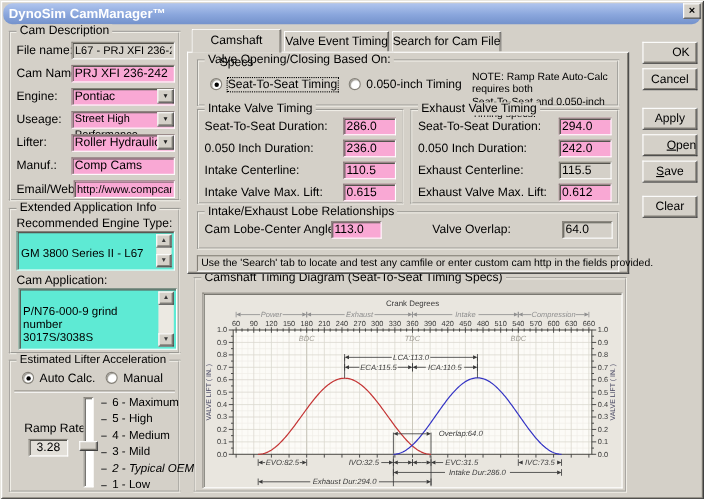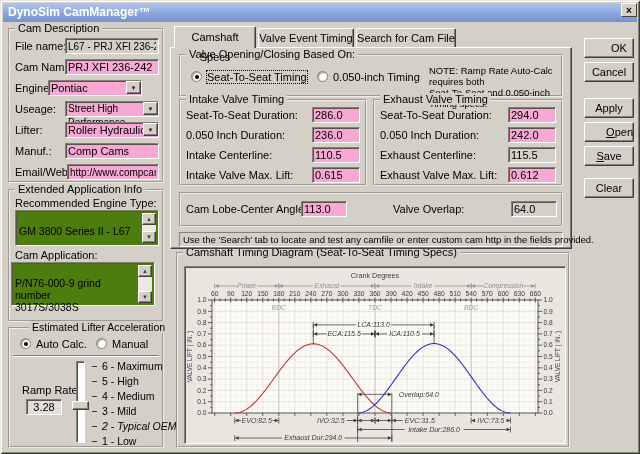--- a/index.html
+++ b/index.html
@@ -1,37 +1,37 @@
 <!DOCTYPE html>
 <html><head>
 <meta charset="utf-8">
 <style>
   html,body{margin:0;padding:0;background:#9c9a94;}
   *{box-sizing:border-box;font-family:"Liberation Sans",sans-serif;}
   #window{position:relative;width:640px;height:454px;background:#d4d0c8;overflow:hidden;
     box-shadow:inset 1px 1px 0 #e8e6e0,inset -1px -1px 0 #404040,inset 2px 2px 0 #fff,inset -2px -2px 0 #848078;}
   #titlebar{position:absolute;left:3px;top:3px;right:3px;height:19px;
     background:linear-gradient(to bottom,#b0c5ee 0%,#8aa6dc 55%,#7492cc 100%);
-    color:#fff;font-weight:bold;font-size:12px;line-height:19px;padding-left:5px;}
+    color:#fff;font-weight:bold;font-size:12px;line-height:19px;padding-left:5px;border-radius:8px;}
   #closebtn{position:absolute;right:3px;top:3px;width:16px;height:14px;background:#d4d0c8;
     font-size:10px;font-weight:bold;text-align:center;line-height:13px;color:#000;
     border-top:1px solid #fff;border-left:1px solid #fff;border-right:1px solid #404040;border-bottom:1px solid #404040;}
   .lbl{position:absolute;font-size:11px;color:#000;white-space:nowrap;}
   .grp{position:absolute;border:2px groove #efede6;}
   .cap{position:absolute;top:-8px;left:5px;background:#d4d0c8;padding:0 3px;font-size:11px;white-space:nowrap;}
   .inset{position:absolute;background:#f9a8d4;font-size:11px;padding:0 2px;color:#000;
     border-top:1px solid #848078;border-left:1px solid #848078;border-bottom:1px solid #fff;border-right:1px solid #fff;
     box-shadow:inset 1px 1px 0 #55544e;}
   input.inset{height:16px;line-height:14px;}
   .gray{background:#d4d0c8 !important;}
   .grayish{background:#e2dfd8 !important;}
   .ddbtn{position:absolute;width:15px;background:#d4d0c8;text-align:center;font-size:6px;line-height:13px;color:#202020;
     border-top:1px solid #fff;border-left:1px solid #fff;border-right:1px solid #404040;border-bottom:1px solid #404040;
     box-shadow:inset -1px -1px 0 #848078;}
-  .txtarea{position:absolute;background:#4d7c0f;font-size:10.5px;padding:2px 16px 2px 3px;white-space:pre-line;line-height:12px;
+  .txtarea{position:absolute;background:#5eead4;font-size:10.5px;padding:2px 16px 2px 3px;white-space:pre-line;line-height:12px;
     border-top:1px solid #848078;border-left:1px solid #848078;border-bottom:1px solid #fff;border-right:1px solid #fff;
     box-shadow:inset 1px 1px 0 #55544e;}
   .sb{position:absolute;top:2px;bottom:2px;right:2px;width:14px;background:#ece9e2;}
   .sbbtn{position:absolute;left:0;width:14px;height:12px;background:#d4d0c8;font-size:6px;text-align:center;line-height:11px;color:#3a3a3a;
     border-top:1px solid #fff;border-left:1px solid #fff;border-right:1px solid #404040;border-bottom:1px solid #404040;
     box-shadow:inset -1px -1px 0 #848078;}
   .rad{position:absolute;width:11px;height:11px;border-radius:50%;background:#fff;
     border:1px solid #848078;box-shadow:inset 1px 1px 1px #9a978f;}
   .rad.on::after{content:'';position:absolute;left:2.5px;top:2.5px;width:4px;height:4px;border-radius:50%;background:#000;}
   .focusbox{outline:1px dotted #000;}
@@ -69,21 +69,21 @@
   </div>
   <div id="closebtn">×</div>
 
   <div class="grp" style="left:8px;top:28px;width:156px;height:155px;">
     <span class="cap">Cam Description</span>
     <span class="lbl" style="left:5px;top:10px;">File name:</span>
     <input class="inset gray" style="left: 55px; top: 8px; width: 94px; font-size: 10px;" readonly="" value="L67 - PRJ XFI 236-242.cam">
     <span class="lbl" style="left:5px;top:31px;">Cam Name:</span>
     <input class="inset" style="left: 55px; top: 29px; width: 94px;" value="PRJ XFI 236-242">
     <span class="lbl" style="left:5px;top:52px;">Engine:</span>
-    <div class="inset" style="left:38px;top:50px;width:94px;height:16px;line-height:14px;">
+    <div class="inset" style="left:55px;top:50px;width:94px;height:16px;line-height:14px;">
       <span>Pontiac</span>
       <span class="ddbtn" style="right:0;top:0;height:13px;">▼</span>
     </div>
     <span class="lbl" style="left:5px;top:73px;">Useage:</span>
     <div class="inset" style="left:55px;top:71px;width:94px;height:16px;line-height:14px;font-size:10px;">
       <span>Street High Performance</span>
       <span class="ddbtn" style="right:0;top:0;height:13px;">▼</span>
     </div>
     <span class="lbl" style="left:5px;top:94px;">Lifter:</span>
     <div class="inset" style="left:55px;top:92px;width:94px;height:16px;line-height:14px;">
@@ -100,32 +100,32 @@
     <span class="cap">Extended Application Info</span>
     <span class="lbl" style="left:5px;top:6px;">Recommended Engine Type:</span>
     <div class="txtarea" style="left:5px;top:19px;width:144px;height:36px;">
       <span>GM 3800 Series II - L67</span>
       <span class="sb">
         <span class="sbbtn" style="top:0;">▲</span>
         <span class="sbbtn" style="bottom:0;">▼</span>
       </span>
     </div>
     <span class="lbl" style="left:5px;top:58px;">Cam Application:</span>
-    <div class="txtarea" style="left:1px;top:71px;width:144px;height:44px;">
+    <div class="txtarea" style="left:7px;top:71px;width:144px;height:56px;">
       <span style="white-space:pre-line;">P/N76-000-9  grind number
 3017S/3038S</span>
       <span class="sb">
         <span class="sbbtn" style="top:0;">▲</span>
         <span class="sbbtn" style="bottom:0;">▼</span>
       </span>
     </div>
   </div>
 
   <div class="grp" style="left:8px;top:327px;width:156px;height:121px;">
-    <span class="cap" style="font-size:10.5px;margin-left:14px;">Estimated Lifter Acceleration</span>
+    <span class="cap" style="font-size:10.5px;">Estimated Lifter Acceleration</span>
     <span class="rad on" style="left:10px;top:9px;"></span>
     <span class="lbl" style="left:26px;top:9px;">Auto Calc.</span>
     <span class="rad" style="left:86px;top:9px;"></span>
     <span class="lbl" style="left:102px;top:9px;">Manual</span>
     <div class="etch" style="left:3px;top:26px;width:146px;"></div>
     <span class="lbl" style="left:12px;top:55px;">Ramp Rate:</span>
     <div class="inset grayish" style="left:16px;top:70px;width:36px;height:16px;line-height:14px;text-align:center;">3.28</div>
     <div class="vtrack" style="left:66px;top:32px;width:9px;height:82px;"></div>
     <div class="thumb" style="left:62px;top:72px;width:17px;height:9px;"></div>
     <div class="scalerow" style="top:31px;">
@@ -191,20 +191,21 @@
       <input class="inset" style="left: 133px; top: 6px; width: 48px;" value="294.0">
       <span class="lbl" style="left:5px;top:28px;">0.050 Inch Duration:</span>
       <input class="inset" style="left: 133px; top: 26px; width: 48px;" value="242.0">
       <span class="lbl" style="left:5px;top:48px;">Exhaust Centerline:</span>
       <input class="inset gray" style="left: 133px; top: 46px; width: 48px;" readonly="" value="115.5">
       <span class="lbl" style="left:5px;top:68px;">Exhaust Valve Max. Lift:</span>
       <input class="inset" style="left: 133px; top: 66px; width: 48px;" value="0.612">
     </div>
 
     <div class="grp" style="left:8px;top:144px;width:384px;height:35px;">
+      <span class="cap">Intake/Exhaust Lobe Relationships</span>
       <span class="lbl" style="left:5px;top:9px;">Cam Lobe-Center Angle:</span>
       <input class="inset" style="left: 120px; top: 7px; width: 46px;" value="113.0">
       <span class="lbl" style="left:212px;top:9px;text-align:center;">Valve Overlap:</span>
       <input class="inset gray" style="left: 330px; top: 7px; width: 46px;" readonly="" value="64.0">
     </div>
 
     <div class="hintbar" style="left:8px;top:184px;width:384px;height:15px;">Use the 'Search' tab to locate and test any camfile or enter custom cam http in the fields provided.</div>
   </div>
 
   <div class="btn" style="top:38px;padding-left:20px;">OK</div>

